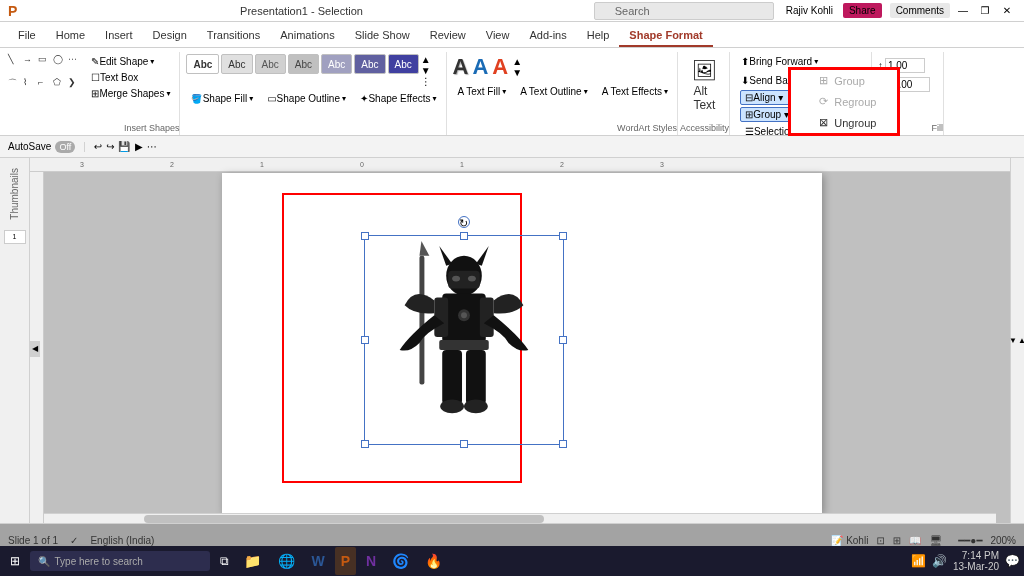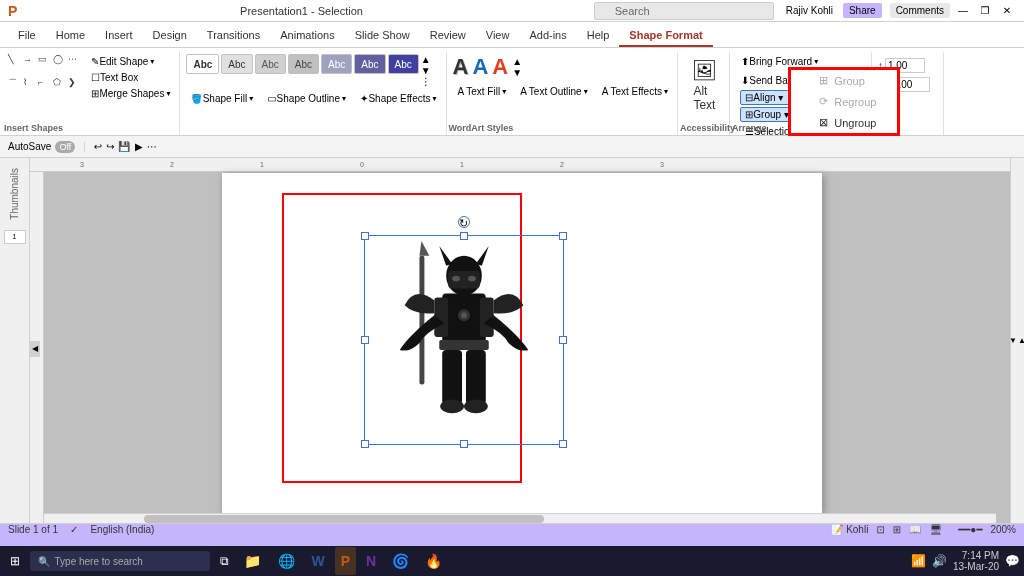--- a/index.html
+++ b/index.html
@@ -204,24 +204,24 @@
       border-left: 1px solid #d0d0d0;
       display: flex;
       flex-direction: column;
       align-items: center;
       justify-content: center;
     }
 
     
     .status-bar {
       height: 23px;
-      background: #c4b5fd;
+      background: #a3a3a3;
       border-top: 1px solid #d0d0d0;
       display: flex;
-      align-items: flex-start;
+      align-items: flex-end;
       justify-content: space-between;
       padding: 0 8px;
       font-size: 10px;
       color: #333;
     }
     .status-left { display: flex; align-items: center; gap: 12px; }
     .status-right { display: flex; align-items: center; gap: 8px; }
 
     
     .taskbar {
@@ -304,24 +304,23 @@
       flex-direction: column;
       padding: 2px 4px 16px 4px;
       border-right: 1px solid #e0e0e0;
       position: relative;
       min-width: 50px;
     }
     .ribbon-section-label {
       position: absolute;
       bottom: 2px;
       left: 0; right: 0;
-      text-align: left;
+      text-align: right;
       font-size: 9px;
       color: #666;
-      font-weight: bold;
     }
 
     .btn-row { display: flex; gap: 2px; margin-bottom: 2px; }
     
     .combo-btn {
       display: flex;
       align-items: center;
       font-size: 10px;
       cursor: pointer;
       padding: 1px 4px;
@@ -360,21 +359,21 @@
     <span style="color:#c55a11; font-size:14px; font-weight:bold;">P</span>
   </div>
   <div class="title-bar-center">Presentation1 - Selection</div>
   <div class="title-bar-right">
     <div style="display:flex; align-items:center; gap:4px; margin-right:8px; font-size:10px;padding-left:8px;">
       <span style="color:#555;">
         <input type="text" class="search-box" value="Search" style="">
       </span>
     </div>
     <span style="font-size:10px; margin-right:6px;">Rajiv Kohli</span>
-    <span style="font-size:10px; background:#c4b5fd; padding:2px 6px; border-radius:2px; cursor:pointer;">Share</span>
+    <span style="font-size:10px; background:#be185d; padding:2px 6px; border-radius:2px; cursor:pointer;">Share</span>
     <span style="font-size:10px; background:#e8e8e8; padding:2px 6px; border-radius:2px; cursor:pointer; margin-left:4px;">Comments</span>
     <button class="title-btn">—</button>
     <button class="title-btn">❐</button>
     <button class="title-btn close">✕</button>
   </div>
 </div>
 
 <div class="ribbon-tabs">
   <div class="ribbon-tab">File</div>
   <div class="ribbon-tab">Home</div>

